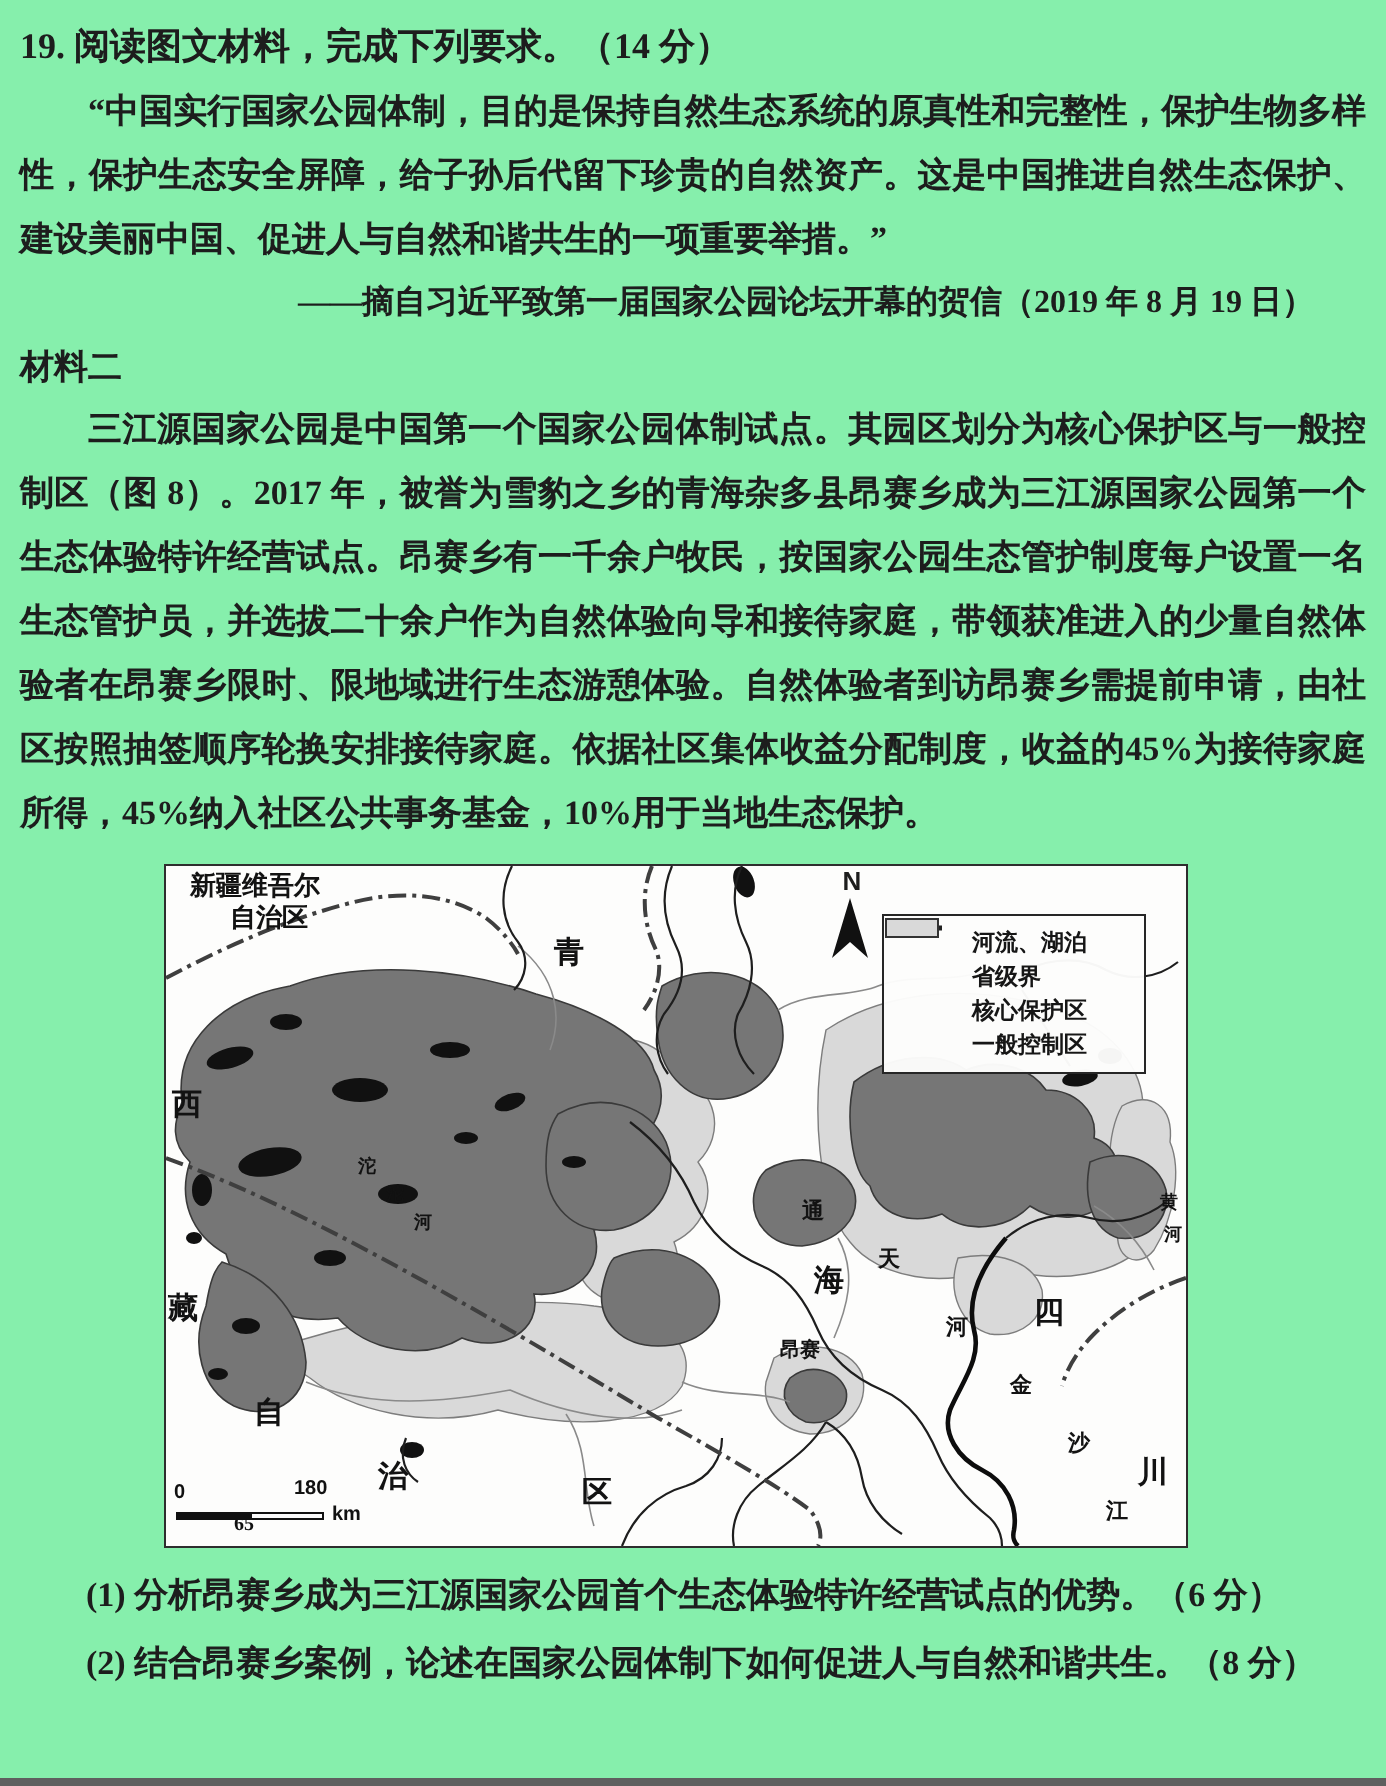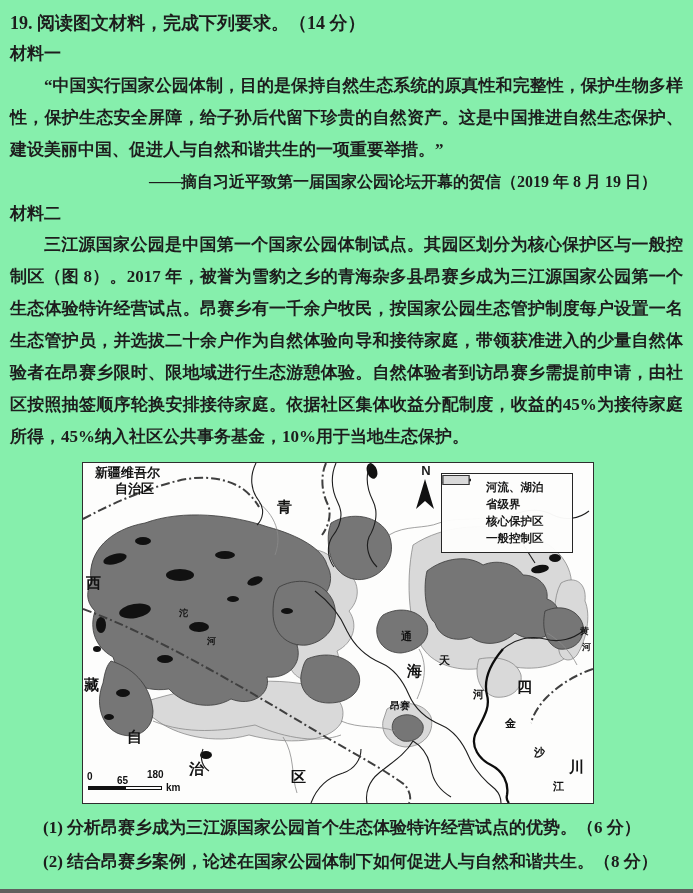--- a/index.html
+++ b/index.html
@@ -12,42 +12,41 @@
   .mat-heading{font-size:17px;font-weight:700;line-height:26px;margin-top:4px;}
   .quote{font-size:17px;font-weight:600;line-height:32px;text-align:justify;text-indent:2em;margin:3px 0 0 0;}
   .attr{font-size:16px;font-weight:600;text-align:right;padding-right:26px;line-height:30px;margin-top:1px;}
   .para{font-size:17px;font-weight:600;line-height:32px;text-align:justify;text-indent:2em;margin:2px 0 0 0;}
   .map-wrap{width:514px;margin:9px 0 0 72px;position:relative;}
   .map{position:relative;width:510px;height:340px;background:#fdfdfc;border:1.6px solid #2e2e2e;}
   .map svg{position:absolute;left:0;top:0;}
   .ml{position:absolute;line-height:1;color:#121212;font-family:"Liberation Sans","DejaVu Sans",sans-serif;font-weight:700;white-space:nowrap;}
   .north{position:absolute;left:330px;top:0;width:26px;text-align:center;}
   .north .n-label{font-size:13px;font-weight:700;font-family:"Liberation Sans","DejaVu Sans",sans-serif;}
-  .legend{position:absolute;left:358px;top:10px;width:132px;box-sizing:border-box;
+  .legend{position:absolute;left:358px;top:24px;width:132px;box-sizing:border-box;
           background:rgba(253,253,252,.97);border:1.4px solid #262626;padding:5px 6px 5px 7px;}
   .legend-row{display:flex;align-items:center;gap:7px;height:17px;}
   .legend-sym{width:30px;flex:0 0 30px;display:flex;align-items:center;}
   .legend-label{font-size:11.5px;font-weight:700;font-family:"Liberation Sans","DejaVu Sans",sans-serif;color:#161616;}
   .scalebar{position:absolute;left:4px;top:306px;width:120px;height:30px;
             font-family:"Liberation Sans","DejaVu Sans",sans-serif;font-size:10px;font-weight:700;color:#111;}
   .scalebar .num{position:absolute;}
   .sb-seg{position:absolute;top:17px;height:4px;box-sizing:border-box;}
   .fig-caption{width:510px;text-align:center;font-size:16px;font-weight:700;margin-top:7px;}
   .questions{margin-top:7px;padding-left:33px;font-size:17px;font-weight:600;line-height:34px;}
   .q-line{white-space:nowrap;}
   .bottom-strip{position:absolute;left:0;right:0;bottom:0;height:4px;background:#5f5f5f;}
 </style>
 </head>
 <body>
 
 <div class="page">
 
   <div class="title">19. 阅读图文材料，完成下列要求。（14 分）</div>
 
-  <div class="mat-heading">材料一</div>
   <p class="quote">“中国实行国家公园体制，目的是保持自然生态系统的原真性和完整性，保护生物多样性，保护生态安全屏障，给子孙后代留下珍贵的自然资产。这是中国推进自然生态保护、建设美丽中国、促进人与自然和谐共生的一项重要举措。”</p>
   <div class="attr">——摘自习近平致第一届国家公园论坛开幕的贺信（2019 年 8 月 19 日）</div>
 
   <div class="mat-heading">材料二</div>
   <p class="para">三江源国家公园是中国第一个国家公园体制试点。其园区划分为核心保护区与一般控制区（图 8）。2017 年，被誉为雪豹之乡的青海杂多县昂赛乡成为三江源国家公园第一个生态体验特许经营试点。昂赛乡有一千余户牧民，按国家公园生态管护制度每户设置一名生态管护员，并选拔二十余户作为自然体验向导和接待家庭，带领获准进入的少量自然体验者在昂赛乡限时、限地域进行生态游憩体验。自然体验者到访昂赛乡需提前申请，由社区按照抽签顺序轮换安排接待家庭。依据社区集体收益分配制度，收益的45%为接待家庭所得，45%纳入社区公共事务基金，10%用于当地生态保护。</p>
 
   <div class="map-wrap">
     <div class="map">
       <svg width="510" height="340" viewBox="0 0 510 340">
 
@@ -188,21 +187,21 @@
             <svg width="30" height="12" viewBox="0 0 30 12">
                 <rect x="1" y="1.5" width="26" height="9" fill="#d9d9d9" stroke="#333" stroke-width="1"></rect>
               </svg>
           </span>
           <span class="legend-label">一般控制区</span>
         </div>
       </div>
 
       <div class="scalebar">
         <span class="num" style="left:0;top:2px;">0</span>
-        <span class="num" style="left:30px;top:6px;">65</span>
+        <span class="num" style="left:30px;top:18px;font-family:Liberation Serif, serif;">65</span>
         <span class="num" style="left:60px;top:0;">180</span>
         <span class="sb-seg" style="left:1px;width:37px;background:#111;"></span>
         <span class="sb-seg" style="left:38px;width:37px;background:#fbfbfb;border:1px solid #111;"></span>
         <span class="num" style="left:79px;top:13px;">km</span>
       </div>
     </div>
 
   </div>
 
   <div class="questions">

